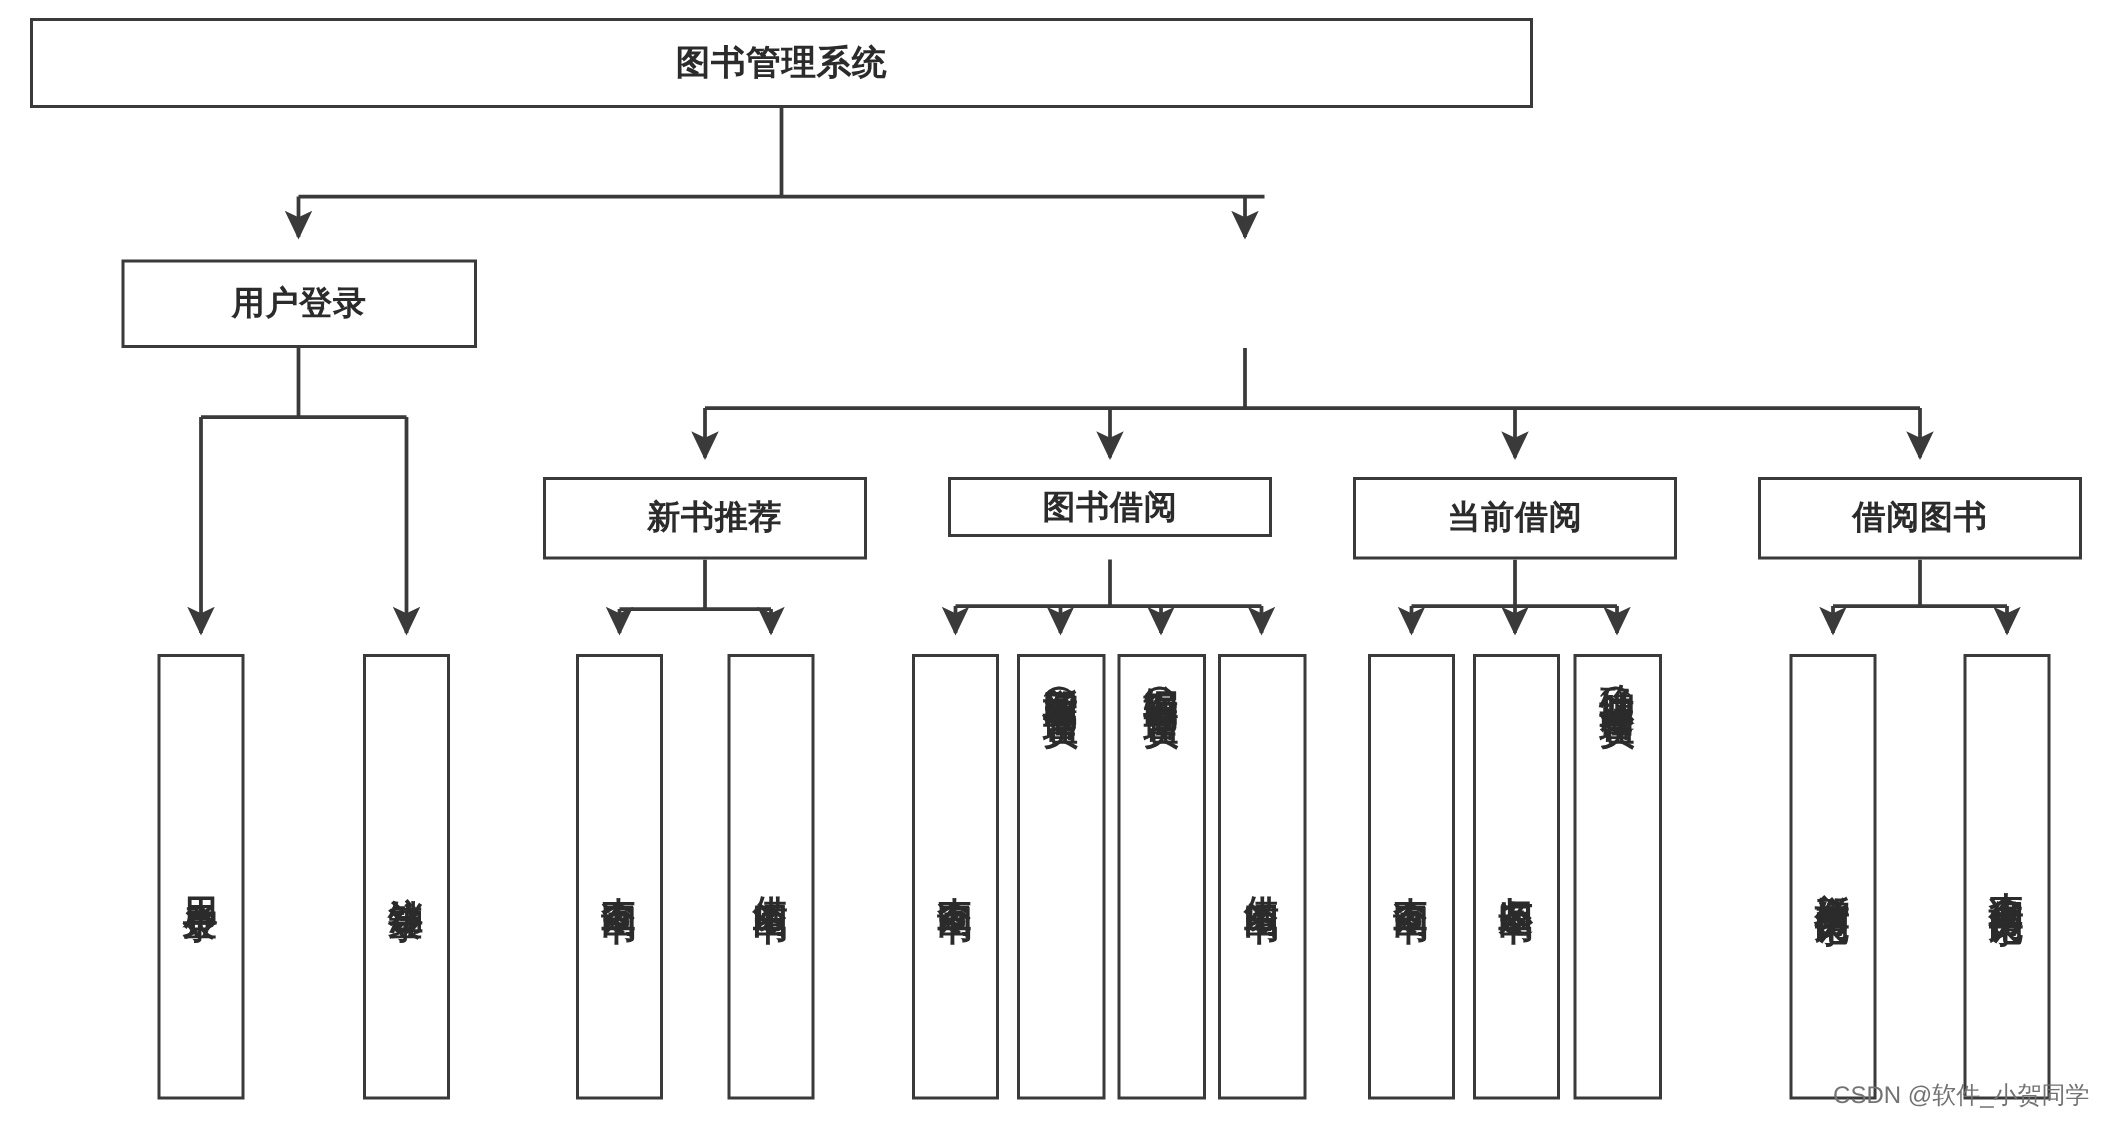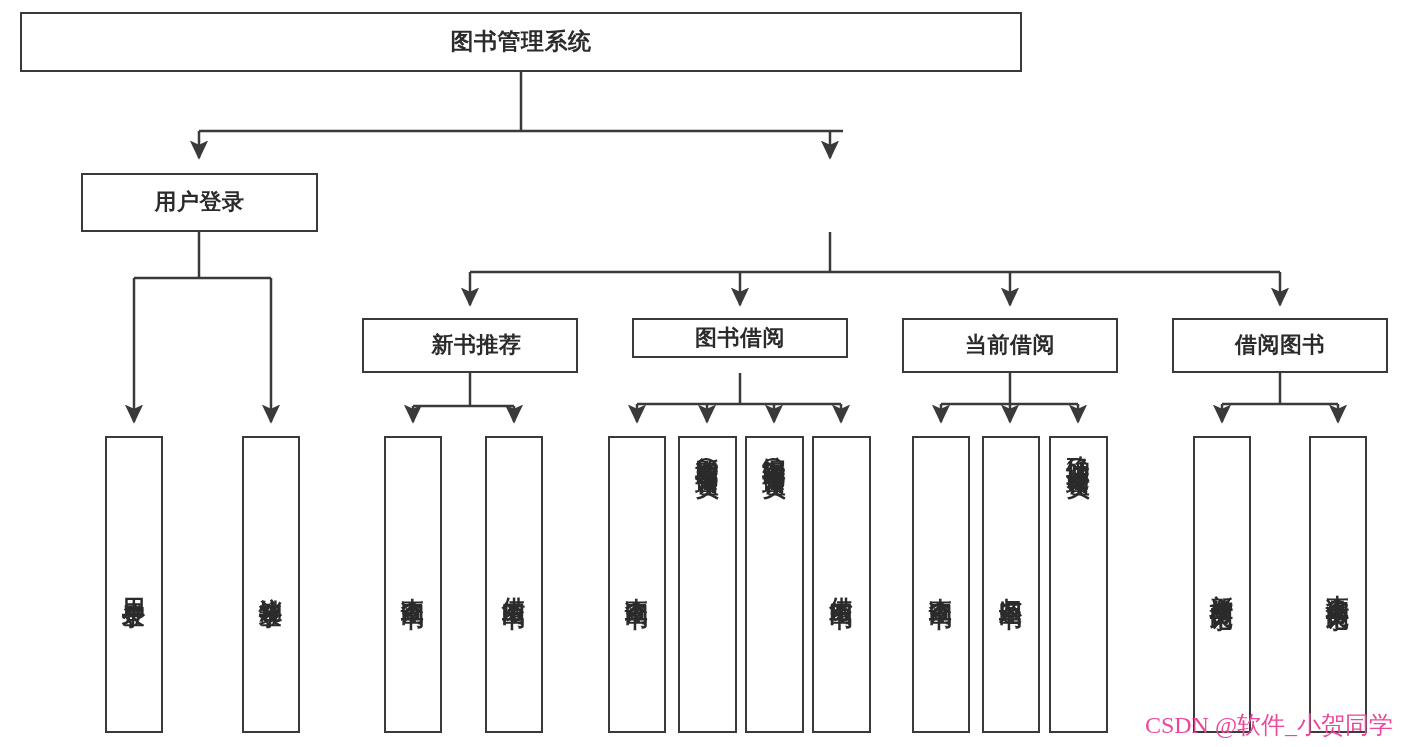--- a/index.html
+++ b/index.html
@@ -61,24 +61,24 @@
     letter-spacing: 3px;
     margin: 0 auto;
   }
   .node.vert.mid {
     align-items: center;
   }
   .watermark {
     position: absolute;
     right: 12px;
     bottom: 6px;
-    font-size: 24px;
-    color: #ec4899;
+    font-size: 16px;
+    color: #737373;
     white-space: nowrap;
-    font-family: Liberation Serif, serif;
+    font-family: Liberation Sans, sans-serif;
   }
 </style>
 </head>
 <body>
 
 <div id="canvas">
 
   <svg id="edges" viewBox="0 0 1405 747" xmlns="http://www.w3.org/2000/svg">
     <defs>
       <marker id="arw" viewBox="0 0 12 12" refX="10.5" refY="6" markerWidth="8" markerHeight="8" orient="auto-start-reverse">

